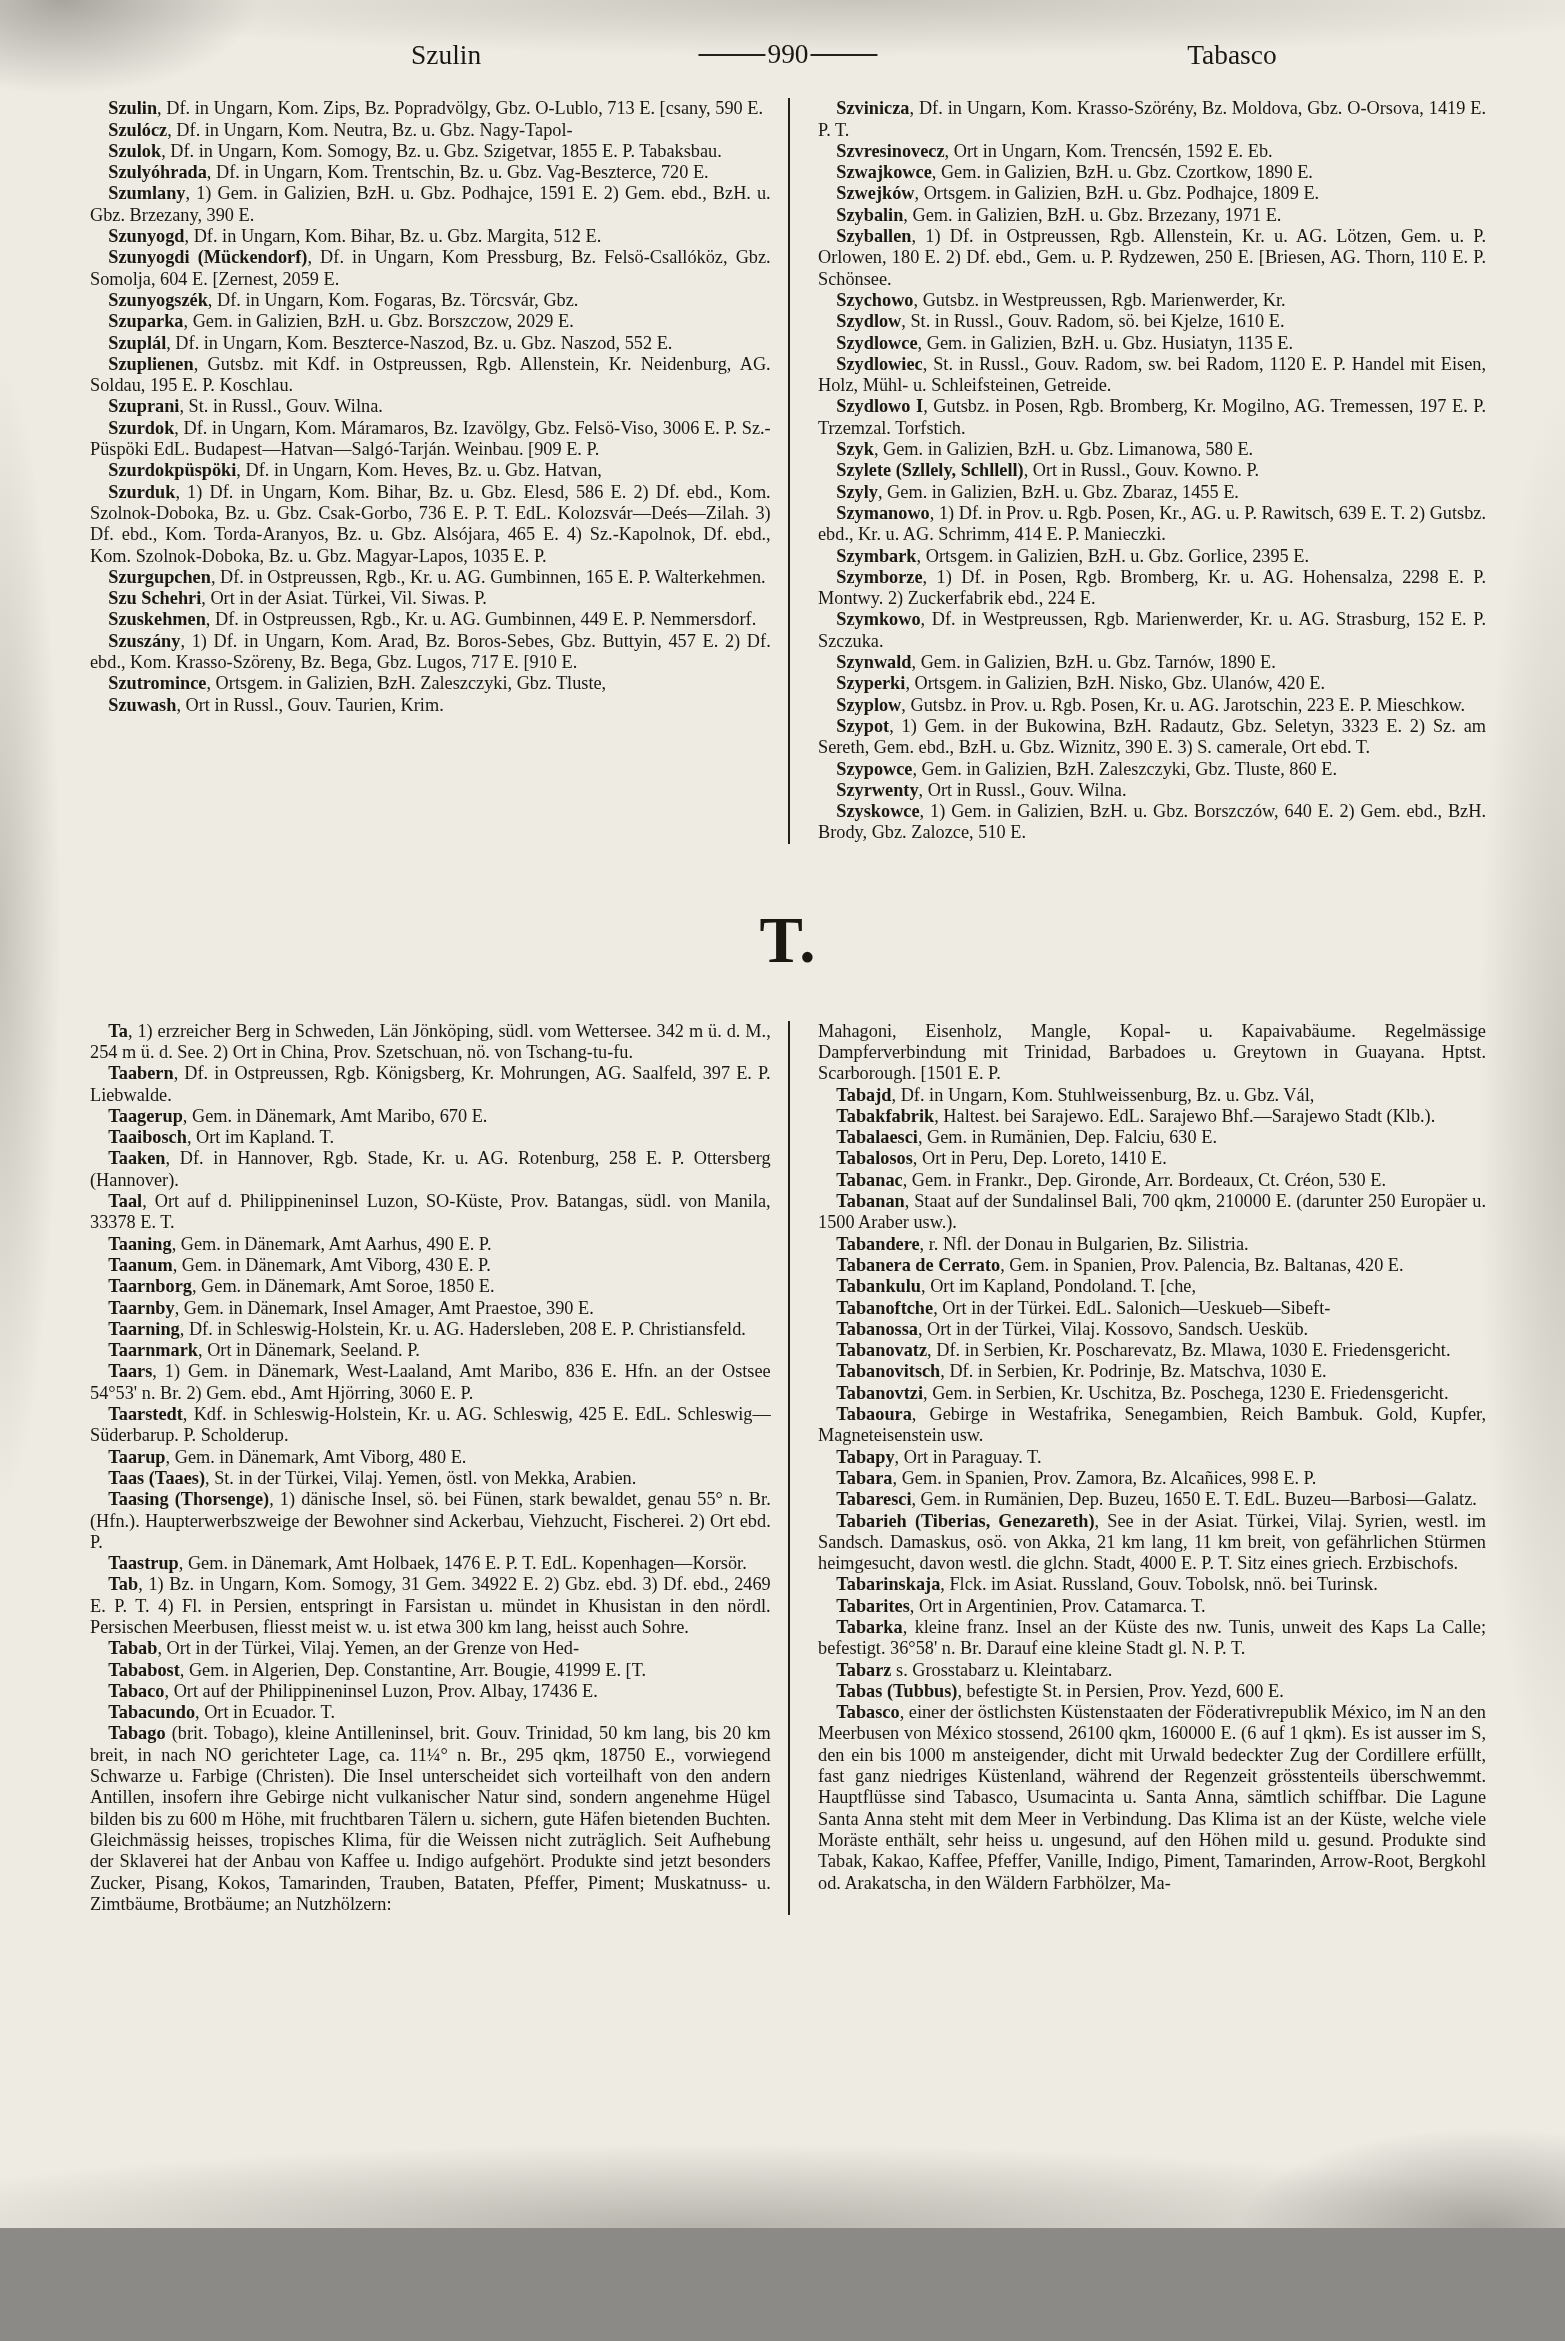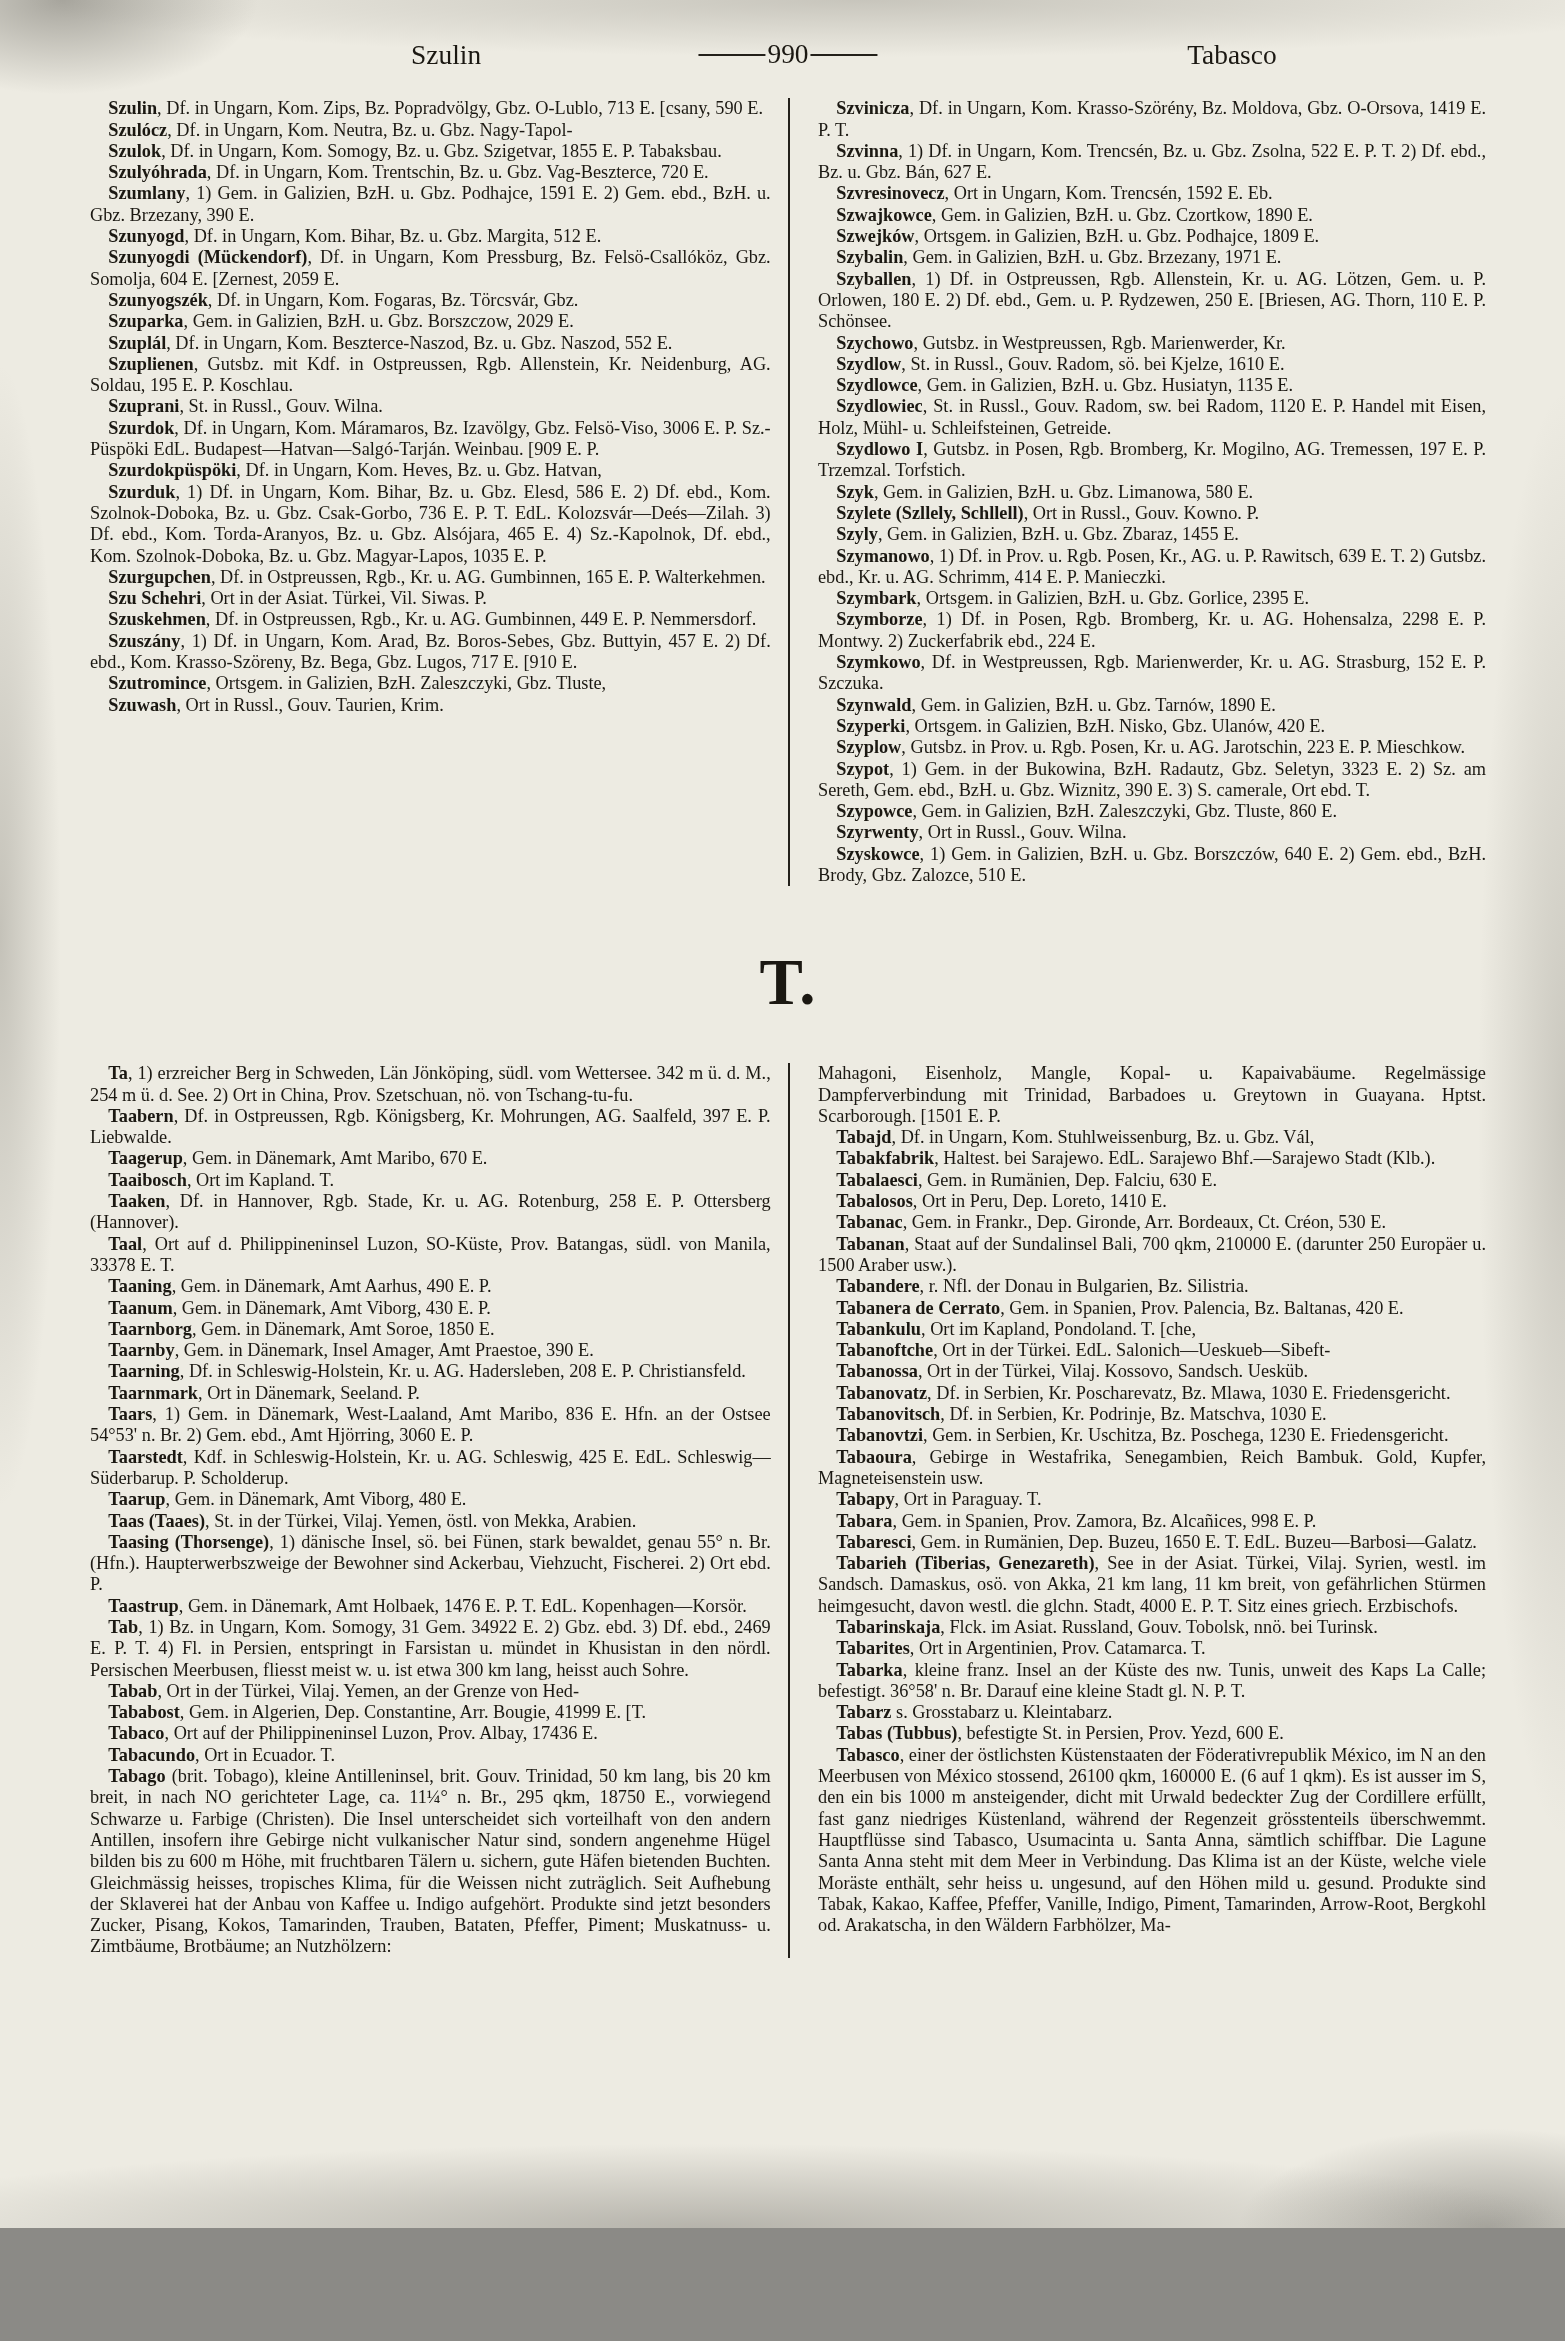--- a/index.html
+++ b/index.html
@@ -117,21 +117,20 @@
         <p class="entry"><b>Szurduk</b>, 1) Df. in Ungarn, Kom. Bihar, Bz. u. Gbz. Elesd, 586 E. 2) Df. ebd., Kom. Szolnok-Doboka, Bz. u. Gbz. Csak-Gorbo, 736 E. P. T. EdL. Kolozsvár—Deés—Zilah. 3) Df. ebd., Kom. Torda-Aranyos, Bz. u. Gbz. Alsójara, 465 E. 4) Sz.-Kapolnok, Df. ebd., Kom. Szolnok-Doboka, Bz. u. Gbz. Magyar-Lapos, 1035 E. P.</p>
         <p class="entry"><b>Szurgupchen</b>, Df. in Ostpreussen, Rgb., Kr. u. AG. Gumbinnen, 165 E. P. Walterkehmen.</p>
         <p class="entry"><b>Szu Schehri</b>, Ort in der Asiat. Türkei, Vil. Siwas. P.</p>
         <p class="entry"><b>Szuskehmen</b>, Df. in Ostpreussen, Rgb., Kr. u. AG. Gumbinnen, 449 E. P. Nemmersdorf.</p>
         <p class="entry"><b>Szuszány</b>, 1) Df. in Ungarn, Kom. Arad, Bz. Boros-Sebes, Gbz. Buttyin, 457 E. 2) Df. ebd., Kom. Krasso-Szöreny, Bz. Bega, Gbz. Lugos, 717 E. [910 E.</p>
         <p class="entry"><b>Szutromince</b>, Ortsgem. in Galizien, BzH. Zaleszczyki, Gbz. Tluste,</p>
         <p class="entry"><b>Szuwash</b>, Ort in Russl., Gouv. Taurien, Krim.</p>
       </div>
     <div class="col col-right">
         <p class="entry"><b>Szvinicza</b>, Df. in Ungarn, Kom. Krasso-Szörény, Bz. Moldova, Gbz. O-Orsova, 1419 E. P. T.</p>
-        <p class="entry"><b>Szvinna</b>, 1) Df. in Ungarn, Kom. Trencsén, Bz. u. Gbz. Zsolna, 522 E. P. T. 2) Df. ebd., Bz. u. Gbz. Bán, 627 E.</p>
         <p class="entry"><b>Szvresinovecz</b>, Ort in Ungarn, Kom. Trencsén, 1592 E. Eb.</p>
         <p class="entry"><b>Szwajkowce</b>, Gem. in Galizien, BzH. u. Gbz. Czortkow, 1890 E.</p>
         <p class="entry"><b>Szwejków</b>, Ortsgem. in Galizien, BzH. u. Gbz. Podhajce, 1809 E.</p>
         <p class="entry"><b>Szybalin</b>, Gem. in Galizien, BzH. u. Gbz. Brzezany, 1971 E.</p>
         <p class="entry"><b>Szyballen</b>, 1) Df. in Ostpreussen, Rgb. Allenstein, Kr. u. AG. Lötzen, Gem. u. P. Orlowen, 180 E. 2) Df. ebd., Gem. u. P. Rydzewen, 250 E. [Briesen, AG. Thorn, 110 E. P. Schönsee.</p>
         <p class="entry"><b>Szychowo</b>, Gutsbz. in Westpreussen, Rgb. Marienwerder, Kr.</p>
         <p class="entry"><b>Szydlow</b>, St. in Russl., Gouv. Radom, sö. bei Kjelze, 1610 E.</p>
         <p class="entry"><b>Szydlowce</b>, Gem. in Galizien, BzH. u. Gbz. Husiatyn, 1135 E.</p>
         <p class="entry"><b>Szydlowiec</b>, St. in Russl., Gouv. Radom, sw. bei Radom, 1120 E. P. Handel mit Eisen, Holz, Mühl- u. Schleifsteinen, Getreide.</p>
         <p class="entry"><b>Szydlowo I</b>, Gutsbz. in Posen, Rgb. Bromberg, Kr. Mogilno, AG. Tremessen, 197 E. P. Trzemzal. Torfstich.</p>

